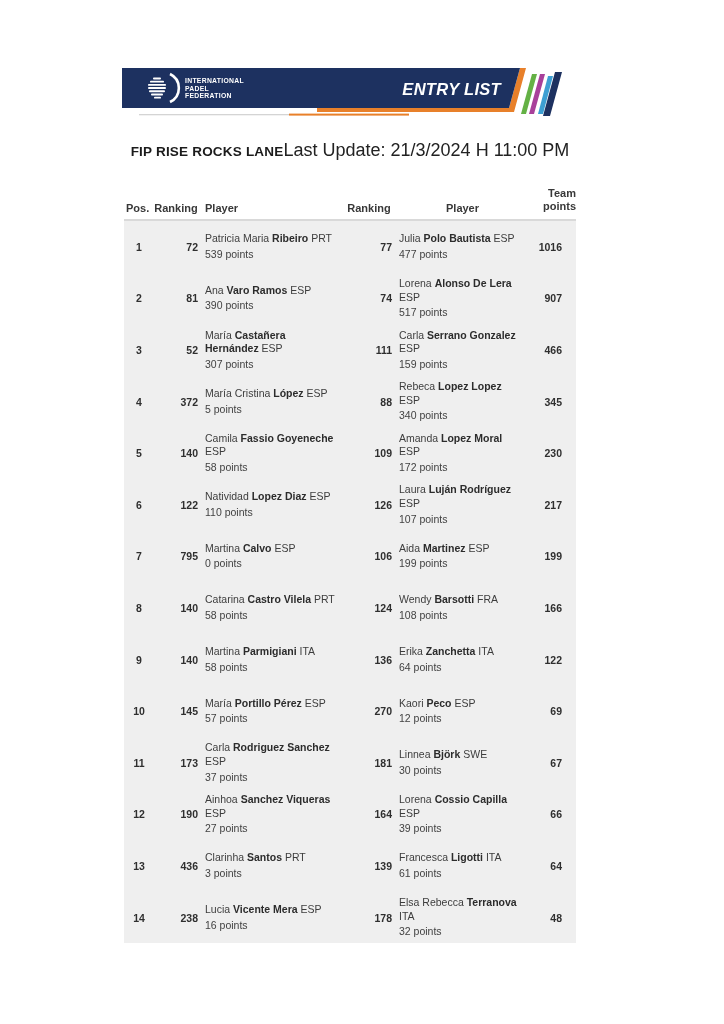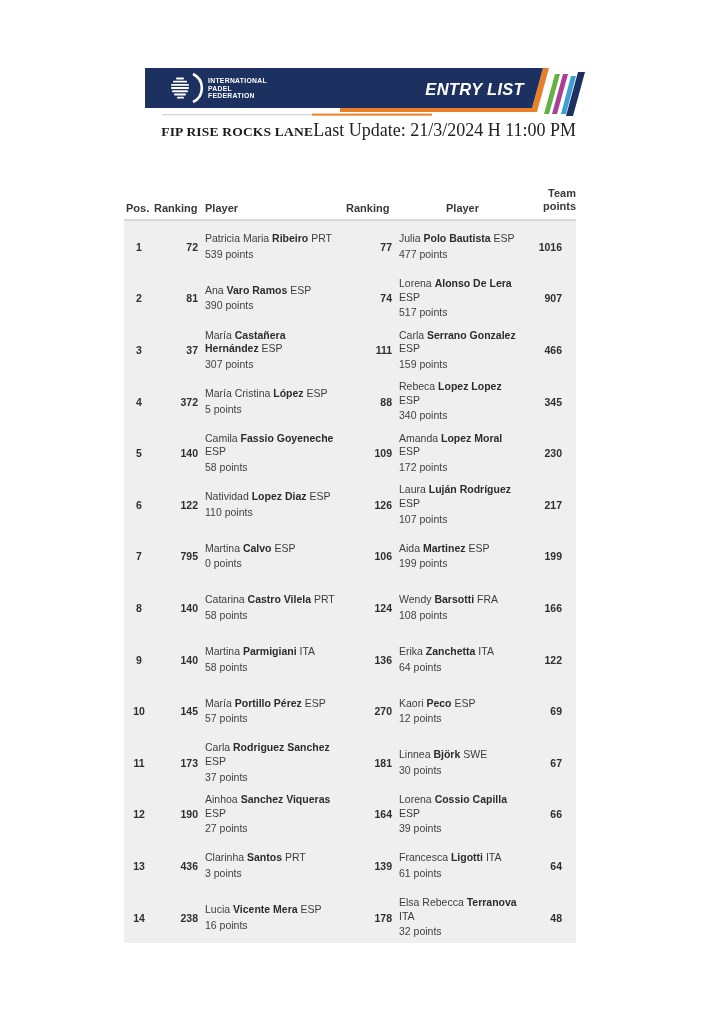--- a/index.html
+++ b/index.html
@@ -1,36 +1,36 @@
 <!DOCTYPE html>
 <html><head>
 <meta charset="utf-8">
 <style>
   * { margin:0; padding:0; box-sizing:border-box; }
   html,body { background:#ffffff; }
   .page {
     position:relative; width:724px; height:1024px; background:#ffffff;
     font-family:"Liberation Sans", sans-serif; color:#3a3a3a; overflow:hidden;
   }
-  .banner-wrap { position:absolute; left:140px; top:64px; width:450px; height:58px; }
+  .banner-wrap { position:absolute; left:117px; top:64px; width:450px; height:58px; }
   .titlebar {
-    position:absolute; left:124px; top:120px; width:452px;
-    display:flex; justify-content:flex-end; align-items:baseline;font-family:Liberation Serif, serif;
+    position:absolute; left:124px; top:140px; width:452px;
+    display:flex; justify-content:center; align-items:baseline;
   }
   .doc-title { font-size:13.5px; font-weight:bold; color:#1b1b1b; letter-spacing:0.2px; }
   .last-update { font-size:18px; color:#222222; }
 
   .table { position:absolute; left:124px; top:180px; width:452px; font-size:10.5px; }
   .thead {
     display:grid; grid-template-columns:30px 44px 148px 46px 134px 1fr;
     align-items:end; padding-bottom:5px; border-bottom:2px solid #d9d9d9;
     font-weight:bold; color:#383838; font-size:11px; min-height:32px;
   }
   .thead .h-pos { text-align:left; padding-left:2px; }
-  .thead .h-rank { text-align:left; }
+  .thead .h-rank { text-align:center; }
   .thead .h-player { padding-left:7px;margin-top:22px; }
   .thead .h-player2 { text-align:center; }
   .thead .h-team { text-align:right; width:42px; justify-self:end; line-height:1.25; }
   .tbody { background:#efefef; }
   .row {
     display:grid; grid-template-columns:30px 44px 148px 46px 134px 1fr;
     align-items:center; height:51.6px;
   }
   .c-pos { text-align:center; font-weight:bold; color:#2f2f2f; }
   .c-rank { text-align:right; font-weight:bold; color:#2f2f2f; }
@@ -119,21 +119,21 @@
           </div>
           <div class="c-rank">74</div>
           <div class="cell c-player">
             <div class="pname"><span>Lorena </span><span class="b">Alonso De Lera</span><span> ESP</span></div>
             <div class="ppoints">517 points</div>
           </div>
           <div class="c-team">907</div>
         </div>
         <div class="row">
           <div class="c-pos">3</div>
-          <div class="c-rank">37</div>
+          <div class="c-rank">52</div>
           <div class="cell c-player">
             <div class="pname"><span>María </span><span class="b">Castañera Hernández</span><span> ESP</span></div>
             <div class="ppoints">307 points</div>
           </div>
           <div class="c-rank">111</div>
           <div class="cell c-player">
             <div class="pname"><span>Carla </span><span class="b">Serrano Gonzalez</span><span> ESP</span></div>
             <div class="ppoints">159 points</div>
           </div>
           <div class="c-team">466</div>

